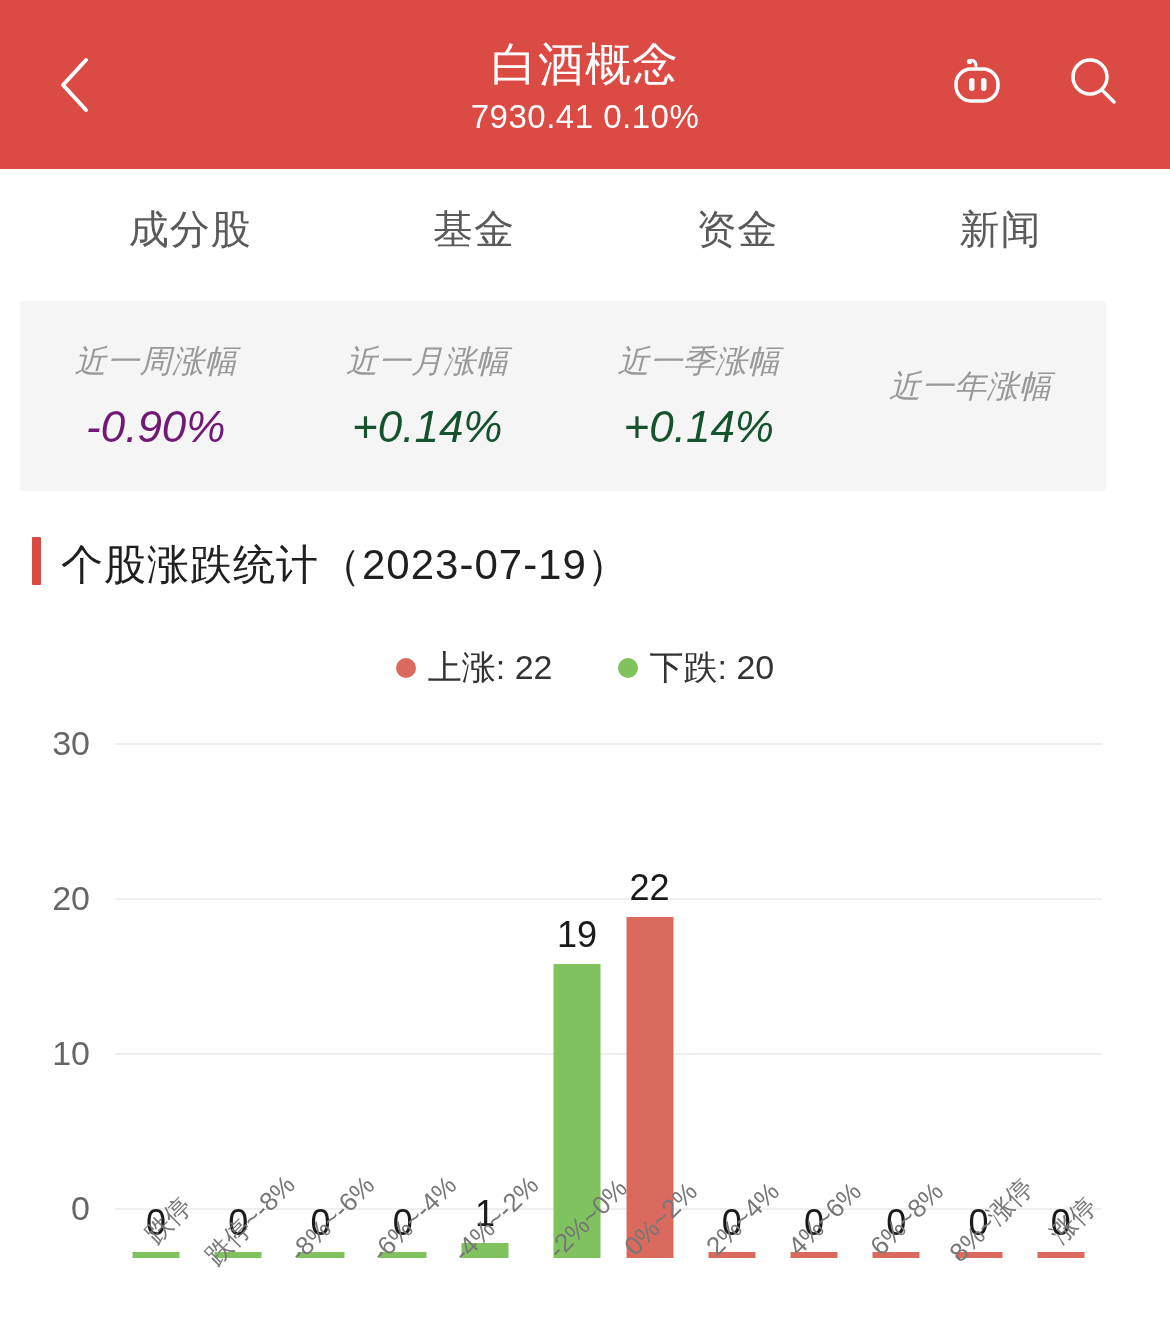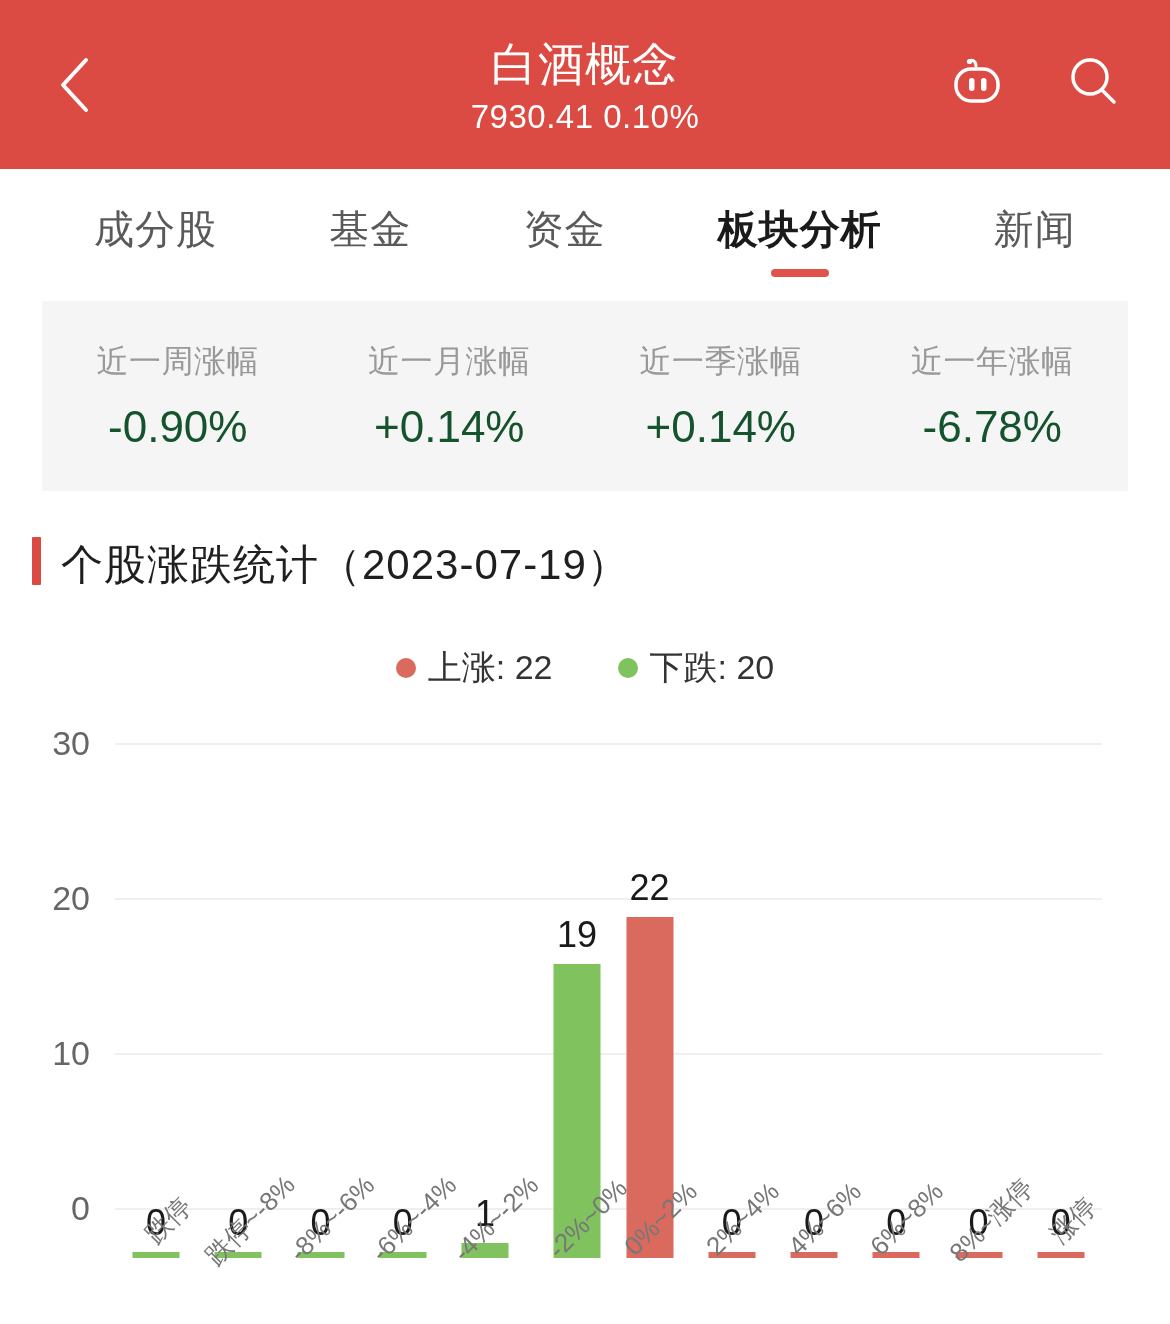--- a/index.html
+++ b/index.html
@@ -56,35 +56,35 @@
   }
   .tab.active { color: #1a1a1a; font-weight: 700; }
   .tab.active::after {
     content: ""; position: absolute;
     left: 50%; transform: translateX(-50%);
     bottom: 2px; width: 58px; height: 8px;
     border-radius: 4px; background: #E0524A;
   }
 
   
-  .stats-wrap { padding: 0 42px; }
+  .stats-wrap { padding: 0 20px; font-style: italic; }
   .stats {
     width: 1086px; height: 190px;
     background: #F5F5F5;
     display: flex; align-items: center;
     border-radius: 2px;
   }
   .stat { flex: 1; text-align: center; }
   .stat-label {
     font-size: 32px; color: #999999; letter-spacing: 0.5px;
     margin-bottom: 18px;
   }
   .stat-value { font-size: 44px; letter-spacing: 0px; }
   .up { color: #14532d; }
-  .down { color: #14532d; }
+  .down { color: #701a75; }
 
   
   .section-title {
     display: flex; 
     margin: 46px 0 0 32px;
   }
   .title-bar {
     width: 9px; height: 48px; background: #D94A43;
     margin-right: 20px; border-radius: 1px;
   }
@@ -177,41 +177,39 @@
         </svg>
       </span>
     </div>
   </div>
 </div>
 
 <div class="tabs" id="tabbar">
     <div class="tab"><span>成分股</span></div>
     <div class="tab"><span>基金</span></div>
     <div class="tab"><span>资金</span></div>
-    <div class="tab active"><span>板块分析</span></div>
     <div class="tab"><span>新闻</span></div>
   </div>
 
 <div class="stats-wrap">
   <div class="stats" id="statsrow">
       <div class="stat">
         <div class="stat-label">近一周涨幅</div>
         <div class="stat-value down">-0.90%</div>
       </div>
       <div class="stat">
         <div class="stat-label">近一月涨幅</div>
         <div class="stat-value up">+0.14%</div>
       </div>
       <div class="stat">
         <div class="stat-label">近一季涨幅</div>
         <div class="stat-value up">+0.14%</div>
       </div>
       <div class="stat">
         <div class="stat-label">近一年涨幅</div>
-        <div class="stat-value down">-6.78%</div>
       </div>
     </div>
 </div>
 
 <div class="section-title">
   <div class="title-bar"></div>
   <div class="title-text">个股涨跌统计（2023-07-19）</div>
 </div>
 
 <div class="legend" id="legendrow">

